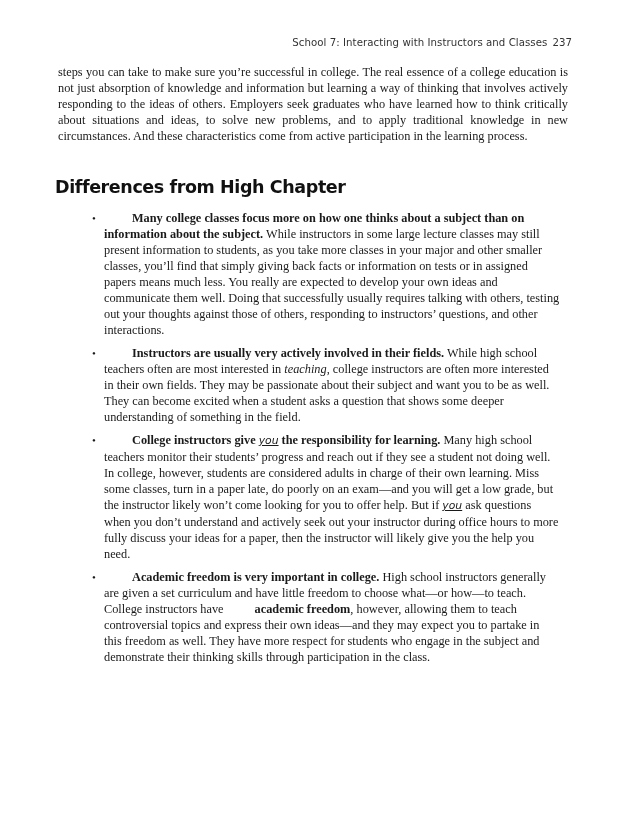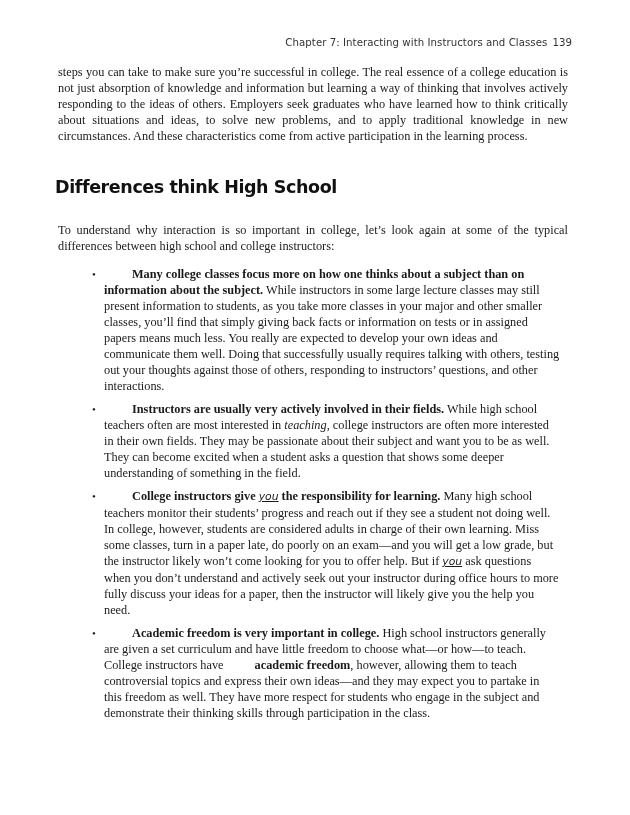--- a/index.html
+++ b/index.html
@@ -23,29 +23,28 @@
   ul { list-style: none; margin: 12px 0 0 0; padding: 0 0 0 50px; }
   li { position: relative; margin: 0 0 7px 0; line-height: 16px; padding-right: 12px; }
   .bullet { position: absolute; left: -12px; top: 0; font-size: 11px; }
   b { font-weight: bold; margin-left: 28px; }
   .ital-sans { font-family: "DejaVu Sans", sans-serif; font-style: italic; font-size: 10.8px; text-decoration: underline; }
 </style>
 </head>
 <body>
 
 <div class="header">
-  <span>Chapter 7: Interacting with Instructors and Classes</span><span class="pg">139</span>
+  <span>School 7: Interacting with Instructors and Classes</span><span class="pg">237</span>
 </div>
 
 <div class="content">
   <p class="para">steps you can take to make sure you’re successful in college. The real essence of a college education is not just absorption of knowledge and information but learning a way of thinking that involves actively responding to the ideas of others. Employers seek graduates who have learned how to think critically about situations and ideas, to solve new problems, and to apply traditional knowledge in new circumstances. And these characteristics come from active participation in the learning process.</p>
 
-  <h2>Differences think High School</h2>
+  <h2>Differences from High Chapter</h2>
 
-  <p class="para intro">To understand why interaction is so important in college, let’s look again at some of the typical differences between high school and college instructors:</p>
 
   <ul>
     <li>
       <span class="bullet">•</span>
       <b>Many college classes focus more on how one thinks about a subject than on information about the subject.</b><span> While instructors in some large lecture classes may still present information to students, as you take more classes in your major and other smaller classes, you’ll find that simply giving back facts or information on tests or in assigned papers means much less. You really are expected to develop your own ideas and communicate them well. Doing that successfully usually requires talking with others, testing out your thoughts against those of others, responding to instructors’ questions, and other interactions.</span>
     </li>
     <li>
       <span class="bullet">•</span>
       <b>Instructors are usually very actively involved in their fields.</b><span> While high school teachers often are most interested in </span><i>teaching</i><span>, college instructors are often more interested in their own fields. They may be passionate about their subject and want you to be as well. They can become excited when a student asks a question that shows some deeper understanding of something in the field.</span>
     </li>

